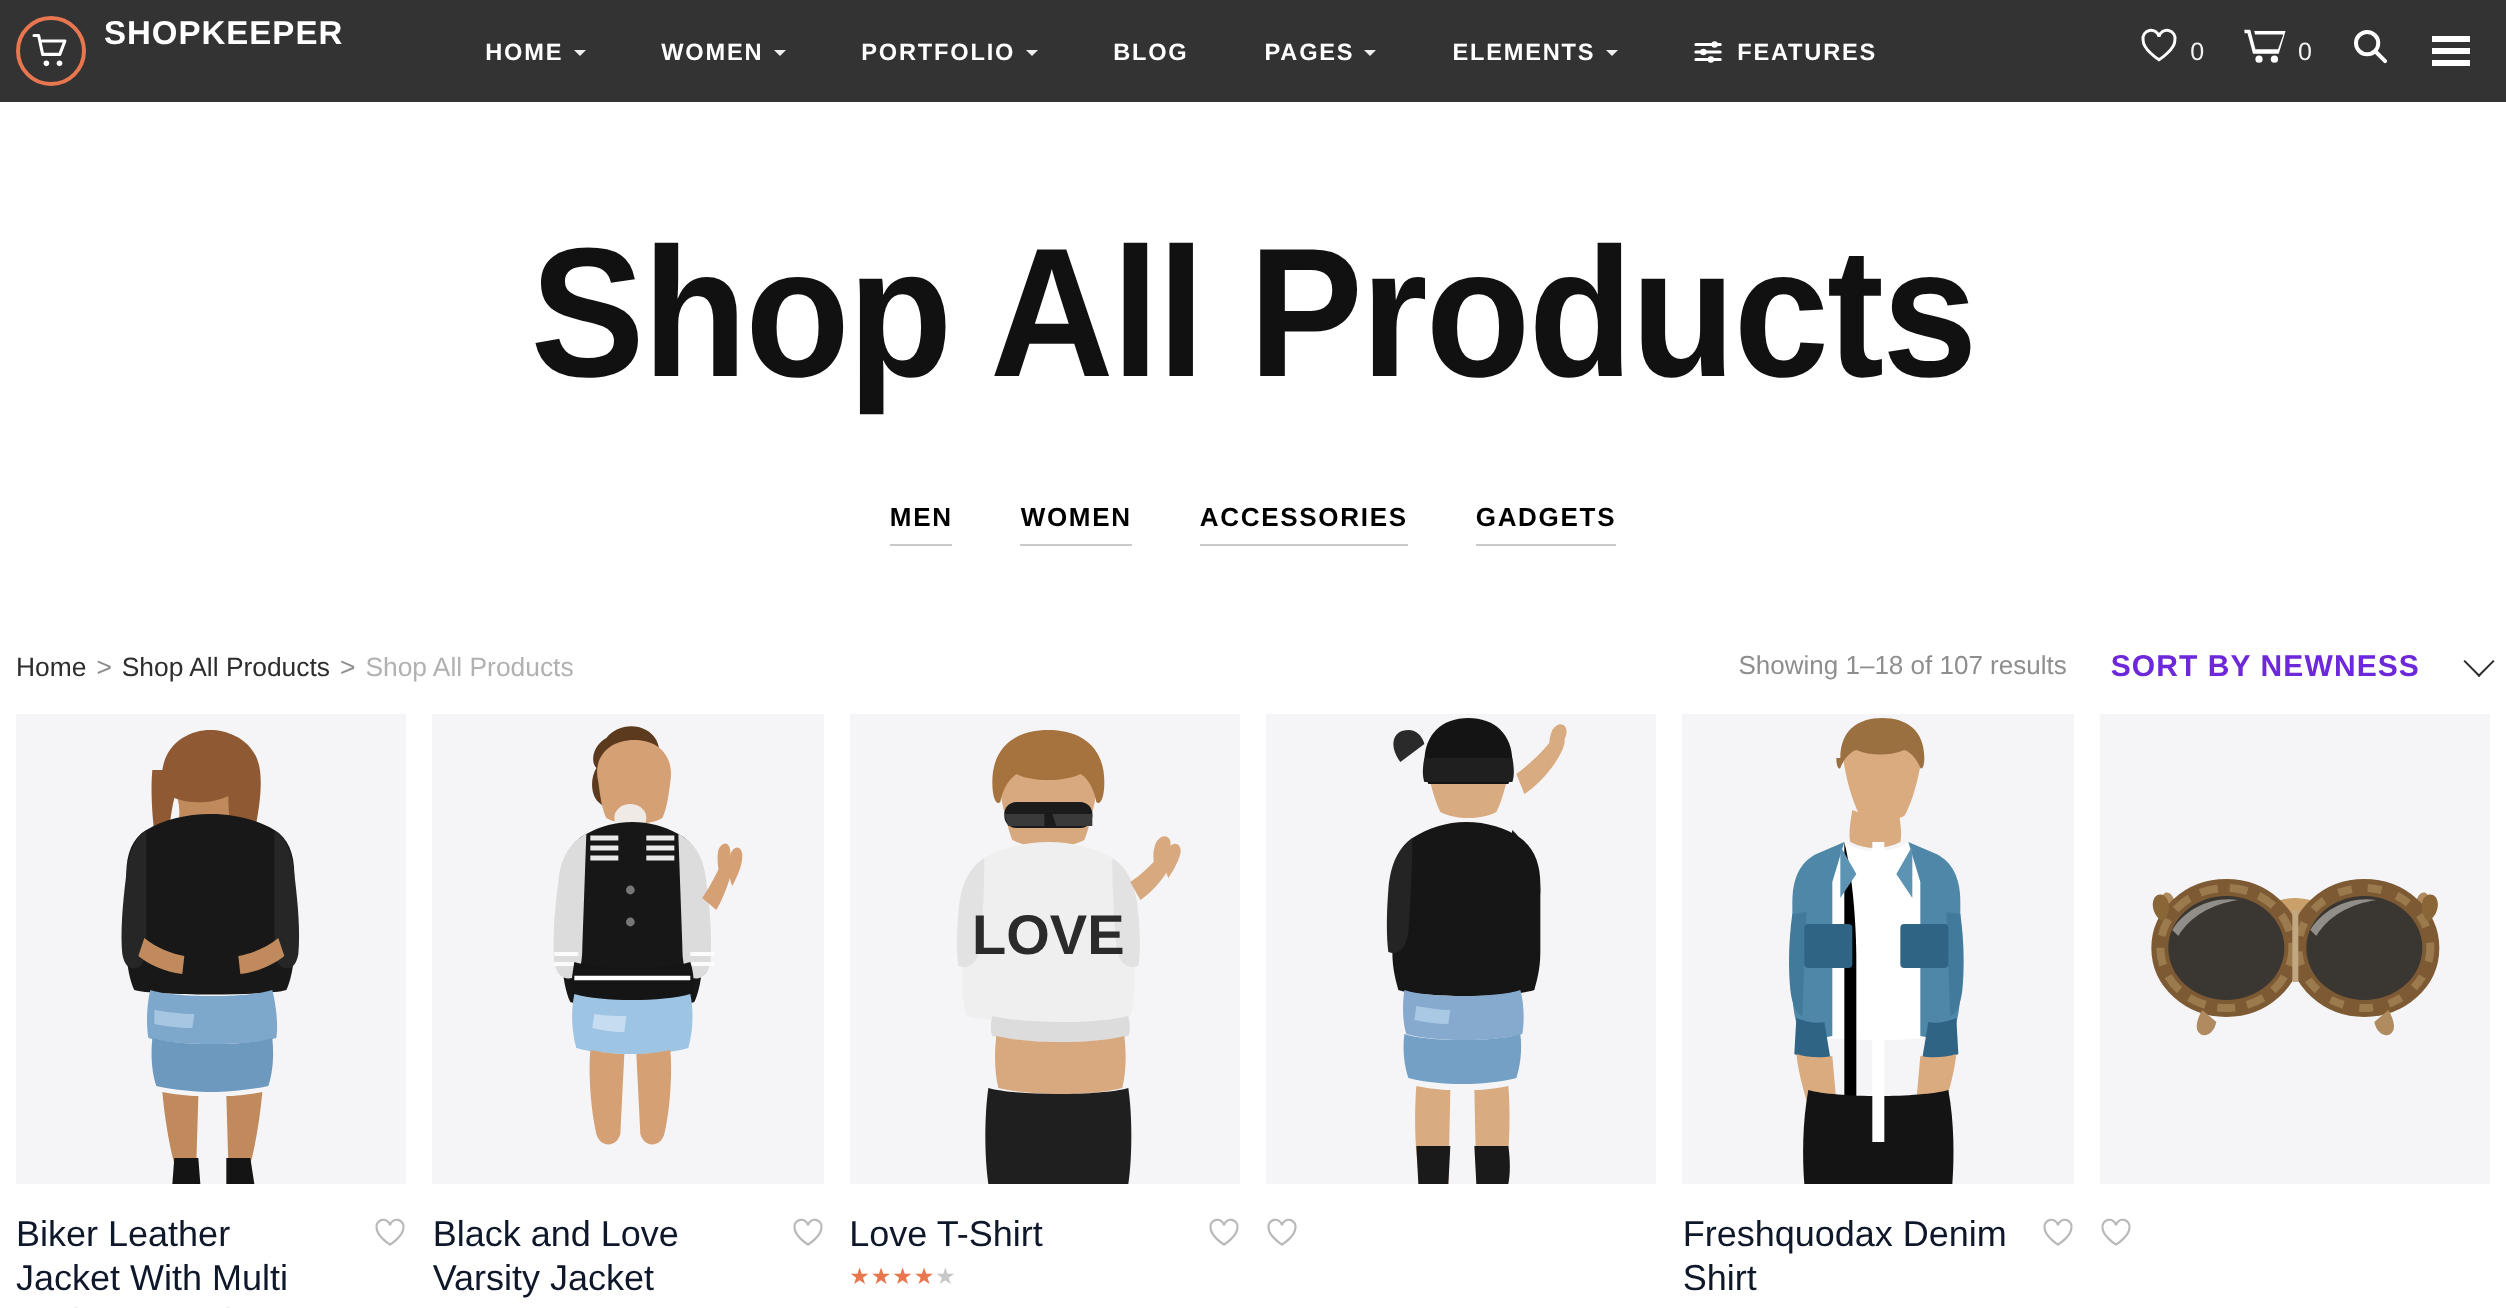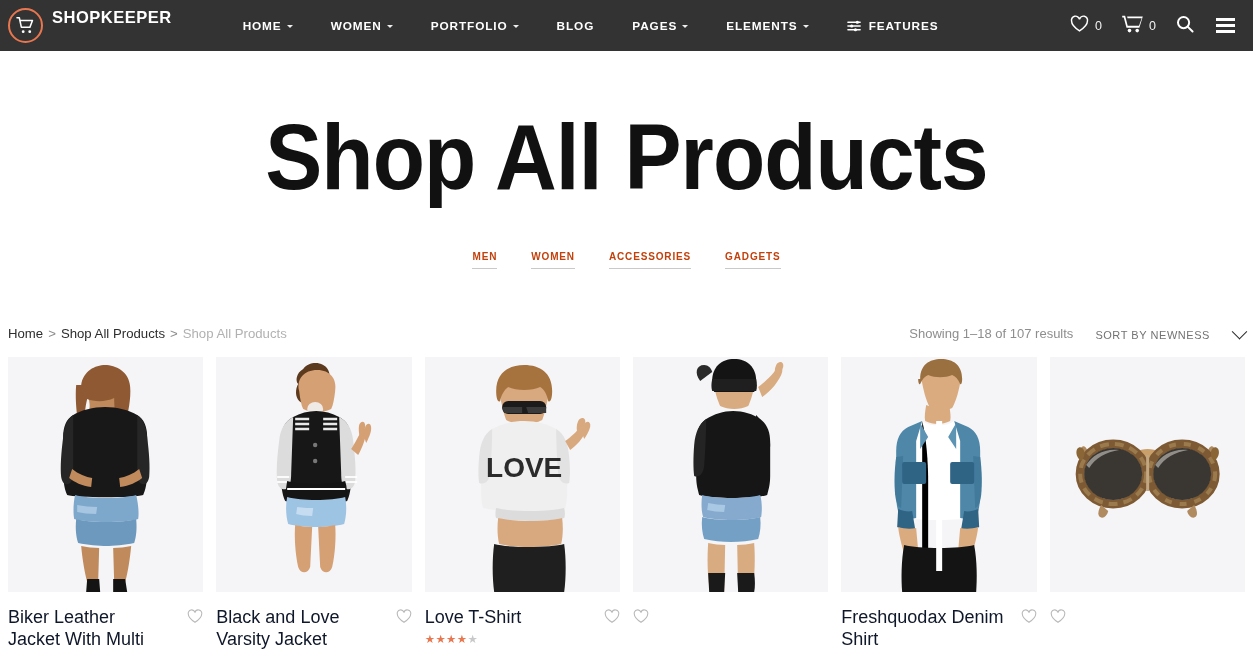--- a/index.html
+++ b/index.html
@@ -74,45 +74,45 @@
     letter-spacing: -1px;
     font-family: "Liberation Sans Narrow", "Liberation Sans", sans-serif;
     transform: scaleX(0.93);
     white-space: nowrap;
   }
   .hero-cats {
     margin-top: 48px;
     display: flex; gap: 0;
   }
   .hero-cat {
-    font-size: 10px; font-weight: 700; letter-spacing: .85px;
-    color: #c2410c; padding: 0 17px 7px 17px;
+    font-size: 13px; font-weight: 700; letter-spacing: .85px;
+    color: #000000; padding: 0 17px 7px 17px;
     position: relative; cursor: pointer; white-space: nowrap;
   }
   .hero-cat::after {
     content: ""; position: absolute; left: 17px; right: 17px; bottom: 0;
     height: 1px; background: #c9c9c9;
   }
 
   
   .toolbar {
     height: 48px;
     display: flex; align-items: center; justify-content: space-between;
     padding: 0 8px 0 8px;
   }
   .breadcrumb {
     font-size: 13.2px; color: #2d2d2d; display: flex; align-items: baseline; gap: 5px;
   }
   .bc-link { color: #2d2d2d; cursor: pointer; }
   .bc-sep { color: #8d8d8d; }
   .bc-current { color: #b1b1b1; }
-  .toolbar-right { display: flex; align-items: flex-end; gap: 22px; }
+  .toolbar-right { display: flex; align-items: flex-start; gap: 22px; }
   .showing { font-size: 13px; color: #8e8e8e; }
   .sortwrap { display: flex; align-items: center; gap: 24px; cursor: pointer; }
-  .sortlabel { font-size: 11px; font-weight: 400; letter-spacing: .55px; color: #737373; }
+  .sortlabel { font-size: 15px; font-weight: 700; letter-spacing: .55px; color: #6d28d9; }
   .chev {
     width: 11px; height: 11px;
     border-right: 1.6px solid #2b2b2b;
     border-bottom: 1.6px solid #2b2b2b;
     transform: rotate(45deg) translate(-2px,-2px);
   }
 
   
   .grid {
     display: grid;

